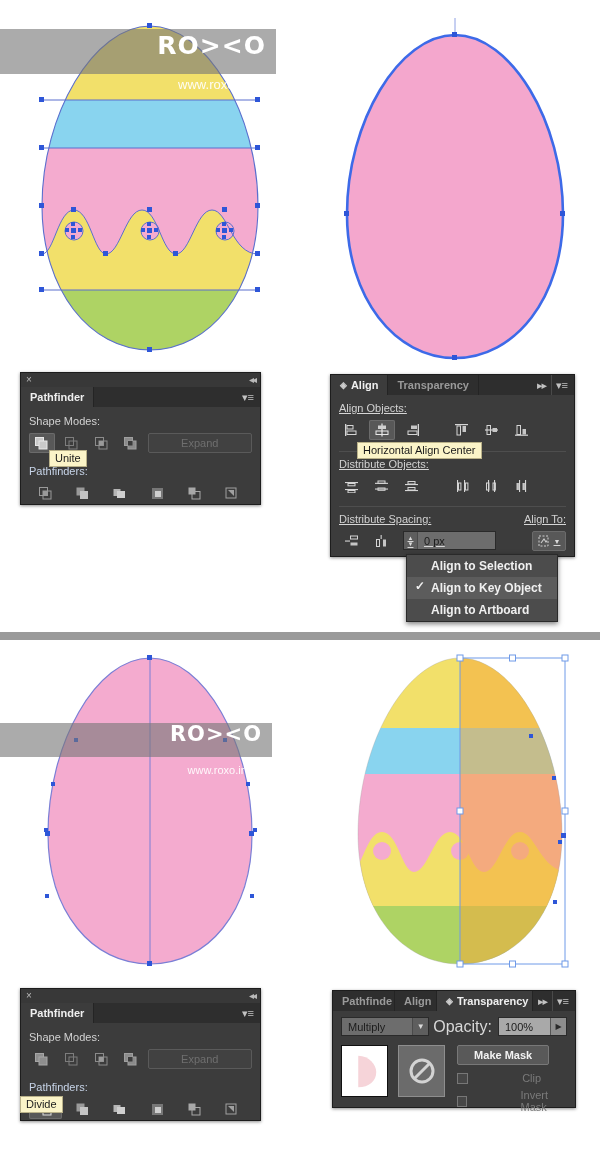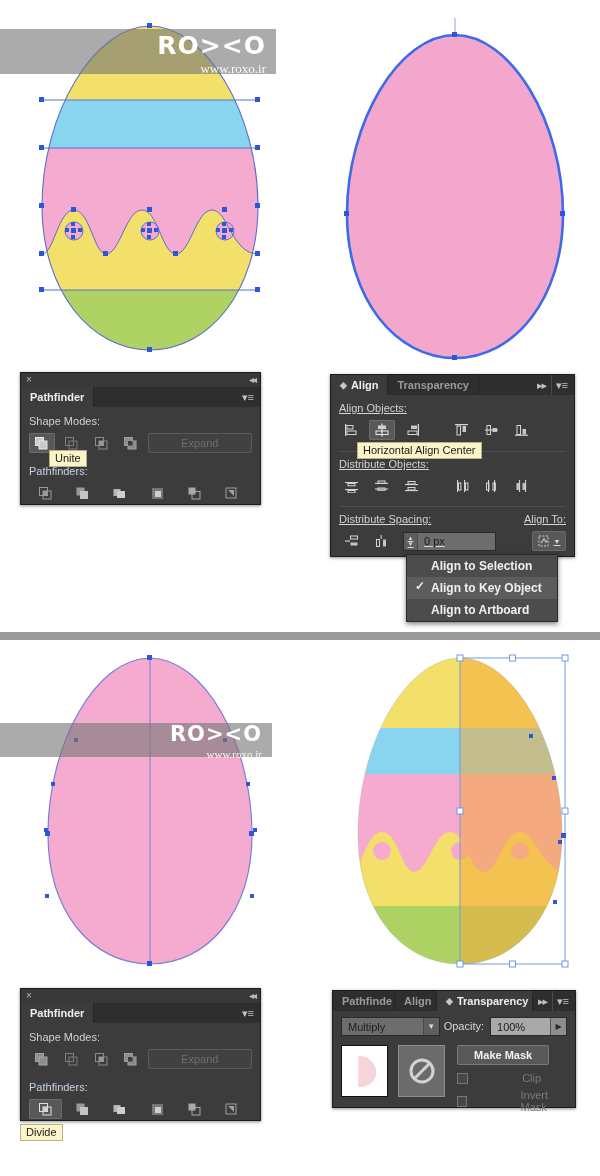--- a/index.html
+++ b/index.html
@@ -25,21 +25,21 @@
     position:absolute;
     right:10px; top:4px;
     text-align:right;
     color:#ffffff;
     line-height:1;
   }
   .wm-brand {
     font-size:25px; font-weight:bold; letter-spacing:1px;
     font-family:"DejaVu Sans", sans-serif;
   }
-  .wm-url { font-size:13px; margin-top:4px; opacity:.92; font-family:Liberation Serif, serif;}
+  .wm-url { font-size:13px; margin-top:20px; opacity:.92; font-family:Liberation Sans, sans-serif;text-align:center;}
 
   .hdivider {
     position:absolute; left:0; width:600px; height:8px;
     background:#9a9a9a; z-index:30;
   }
 
   
   .egg-wrap { position:absolute; }
   .egg-svg { display:block; }
 
@@ -183,21 +183,21 @@
     display:flex; align-items:center;
     color:#1c1c1c; font-size:11px; padding-left:6px;
     position:relative;
   }
   .blend-select .arw {
     position:absolute; right:0; top:0; bottom:0; width:16px;
     background:#5e5e5e; border-left:1px solid #4a4a4a;
     display:flex; align-items:center; justify-content:center;
     color:#dadada; font-size:8px;
   }
-  .op-label { color:#d8d8d8; font-size:11px; margin:0 6px 0 4px; line-height:19px;}
+  .op-label { color:#d8d8d8; font-size:16px; margin:0 6px 0 4px; line-height:19px;}
   .op-field {
     width:78px; height:19px;
     background:#a9a9a9; border:1px solid #2a2a2a;
     display:flex; align-items:center;
     color:#1c1c1c; font-size:11px; padding-left:6px;
     position:relative;
   }
   .op-field .arw {
     position:absolute; right:0; top:0; bottom:0; width:16px;
     background:#8e8e8e; border-left:1px solid #555;
@@ -530,21 +530,21 @@
             <rect x="8.5" y="4" width="2.4" height="7" fill="#c6c6c6"></rect>
           </svg>
         </div>
       </div>
 
       <div class="hr-line" style="margin-top:10px;"></div>
       <div class="row-flex">
         <div class="sect-label" style="flex:1; margin:0;">Distribute Spacing:</div>
         <div class="sect-label" style="margin:0;">Align To:</div>
       </div>
-      <div class="row-flex" style="margin-top:6px; align-items:center;">
+      <div class="row-flex" style="margin-top:6px; ">
         <div class="ibtn">
           <svg width="16" height="14" viewBox="0 0 16 14">
             <rect x="1" y="6.5" width="5" height="1.1" fill="#d5d5d5"></rect>
             <rect x="6.5" y="2" width="7" height="3" fill="none" stroke="#d5d5d5"></rect>
             <rect x="6.5" y="8.5" width="7" height="3" fill="#c6c6c6"></rect>
           </svg>
         </div>
         <div class="ibtn">
           <svg width="16" height="14" viewBox="0 0 16 14">
             <rect x="6.6" y="1" width="1.1" height="4" fill="#d5d5d5"></rect>
@@ -753,21 +753,21 @@
         </div>
         <div class="ibtn" style="width:34px;">
           <svg width="15" height="15" viewBox="0 0 15 15">
             <rect x="2" y="2" width="10" height="10" fill="none" stroke="#a0a0a0"></rect>
             <path d="M4 4 h6 v6 z" fill="#a0a0a0"></path>
           </svg>
         </div>
       </div>
     </div>
   </div>
-  <div class="tooltip" style="left:20px; top:1124px;">Divide</div>
+  <div class="tooltip" style="left:20px; top:1096px;">Divide</div>
 
   <div class="panel" style="left:332px; top:990px; width:244px; height:118px;">
     <div class="tabrow">
       <div class="tab" style="max-width:62px;">
         <span>Pathfinde</span>
       </div>
       <div class="tab" style="max-width:42px;">
         <span>Align</span>
       </div>
       <div class="tab active">

